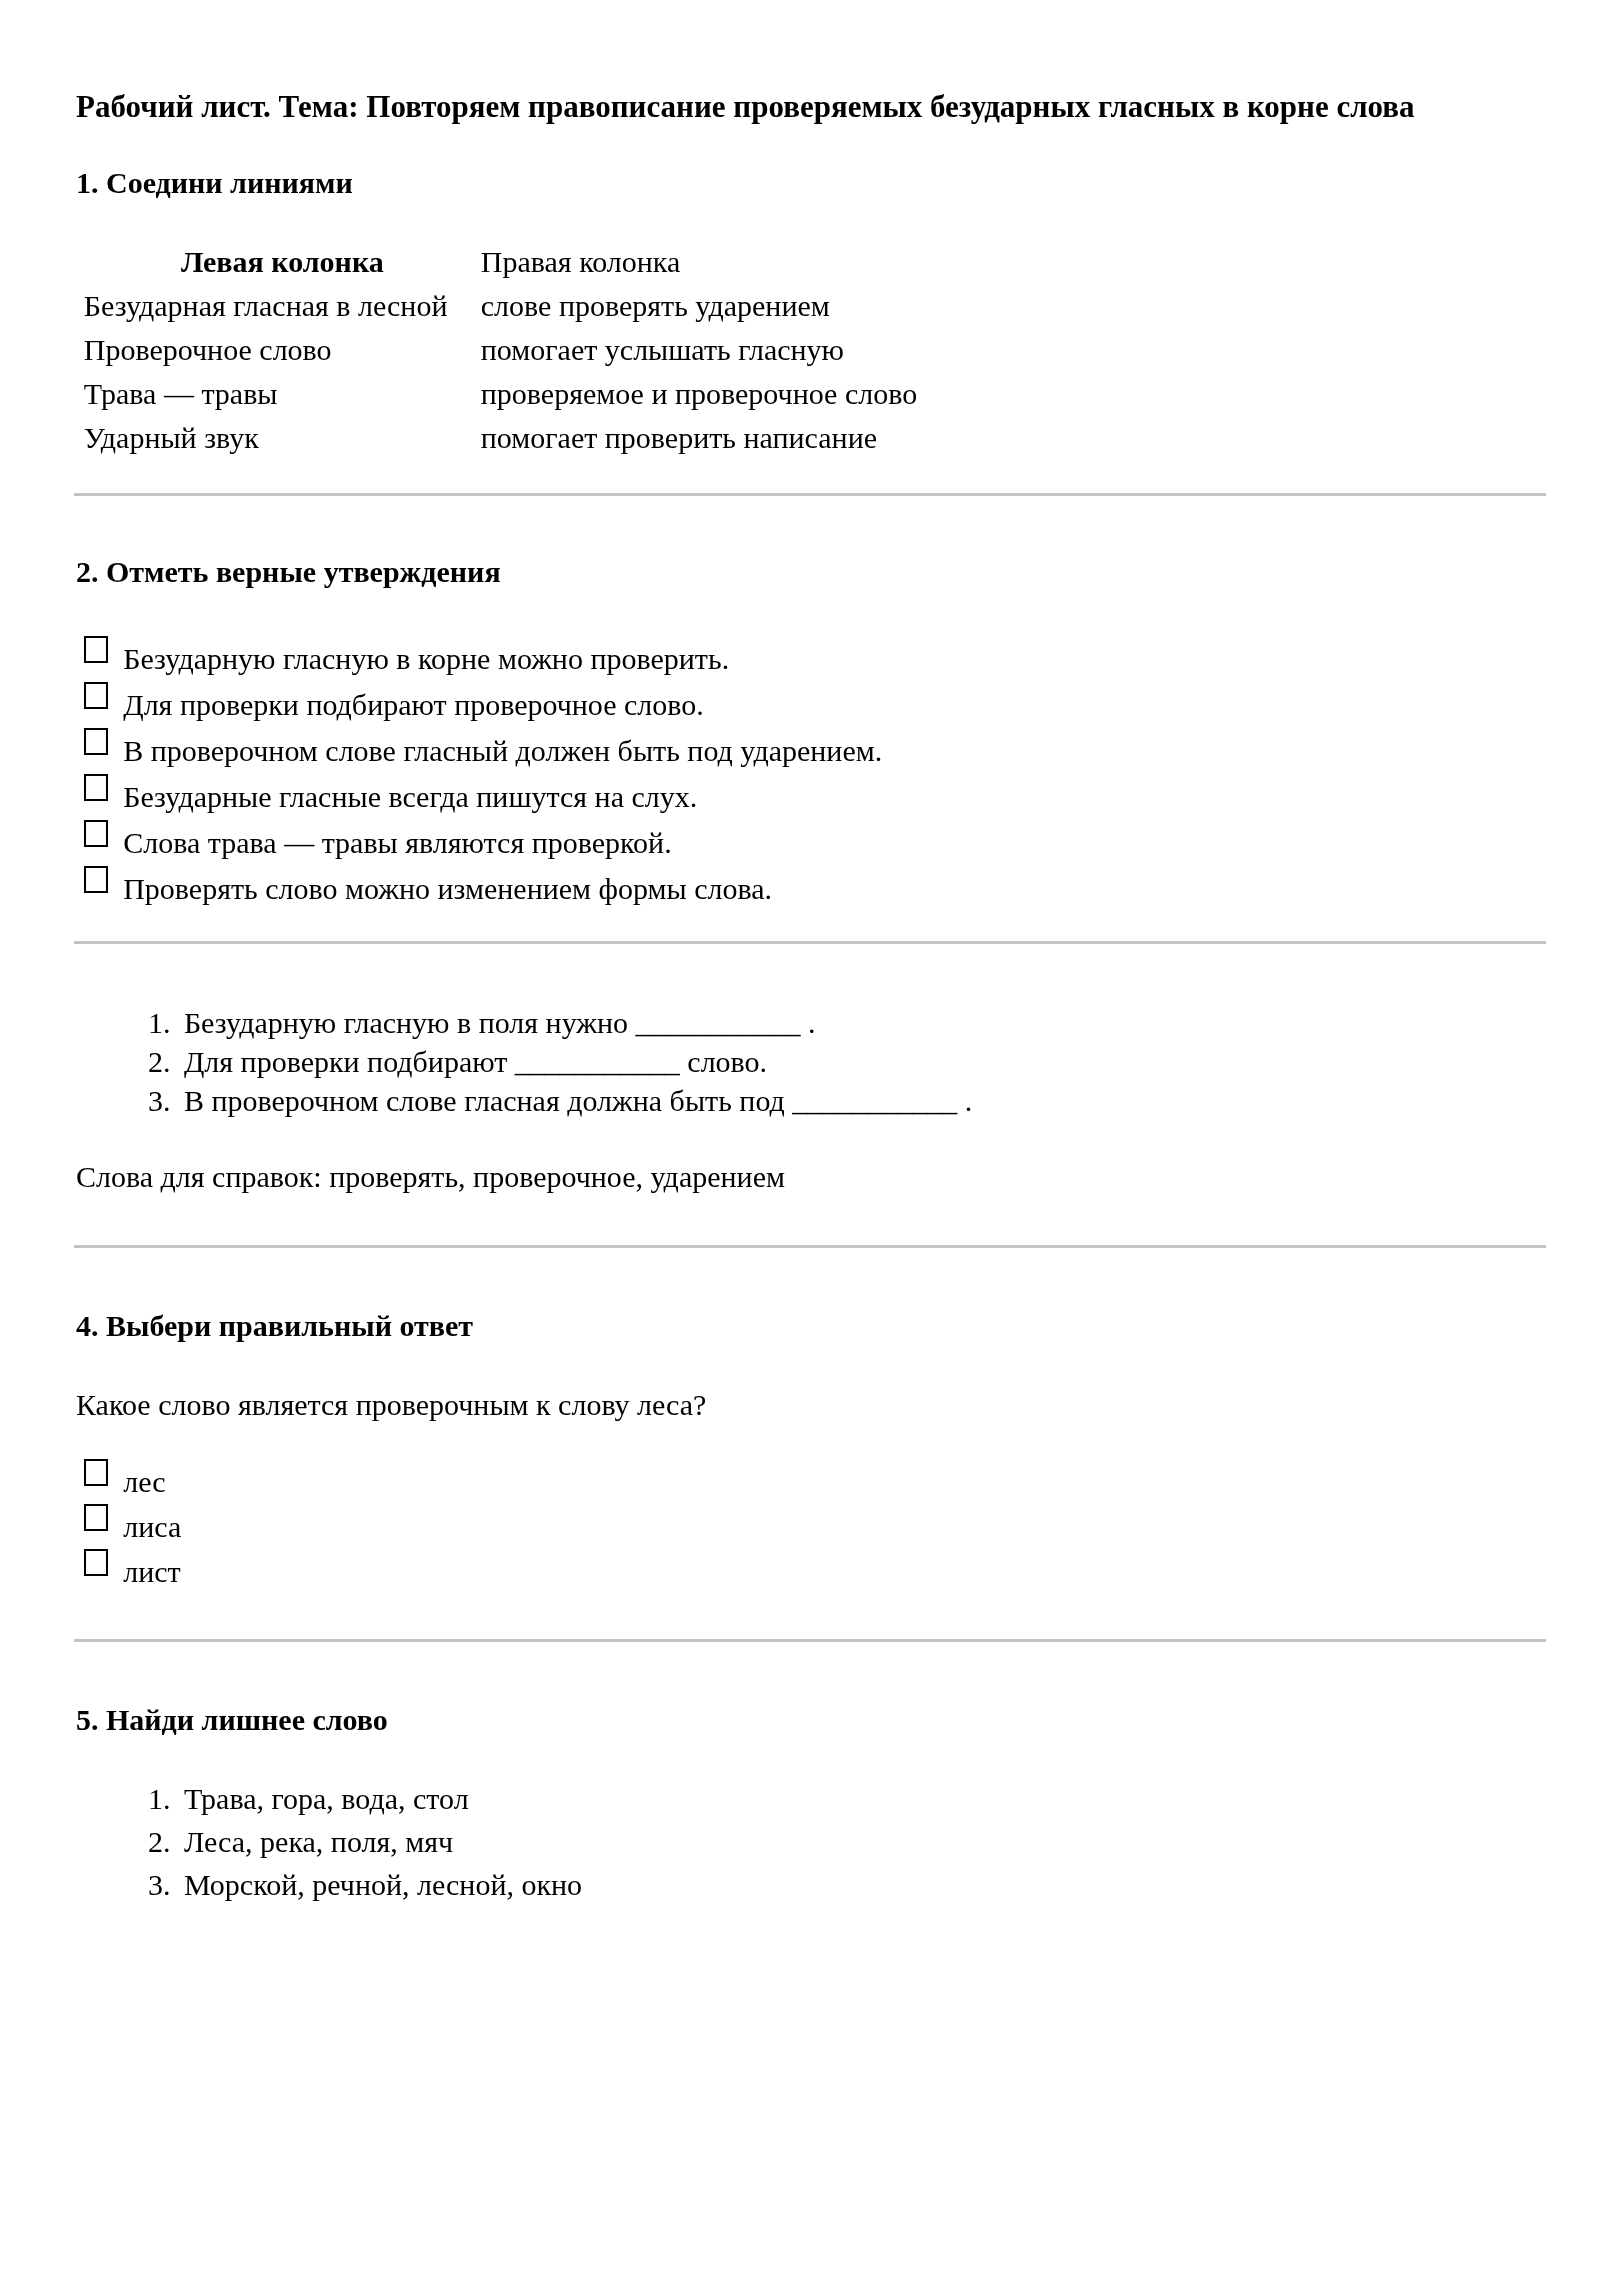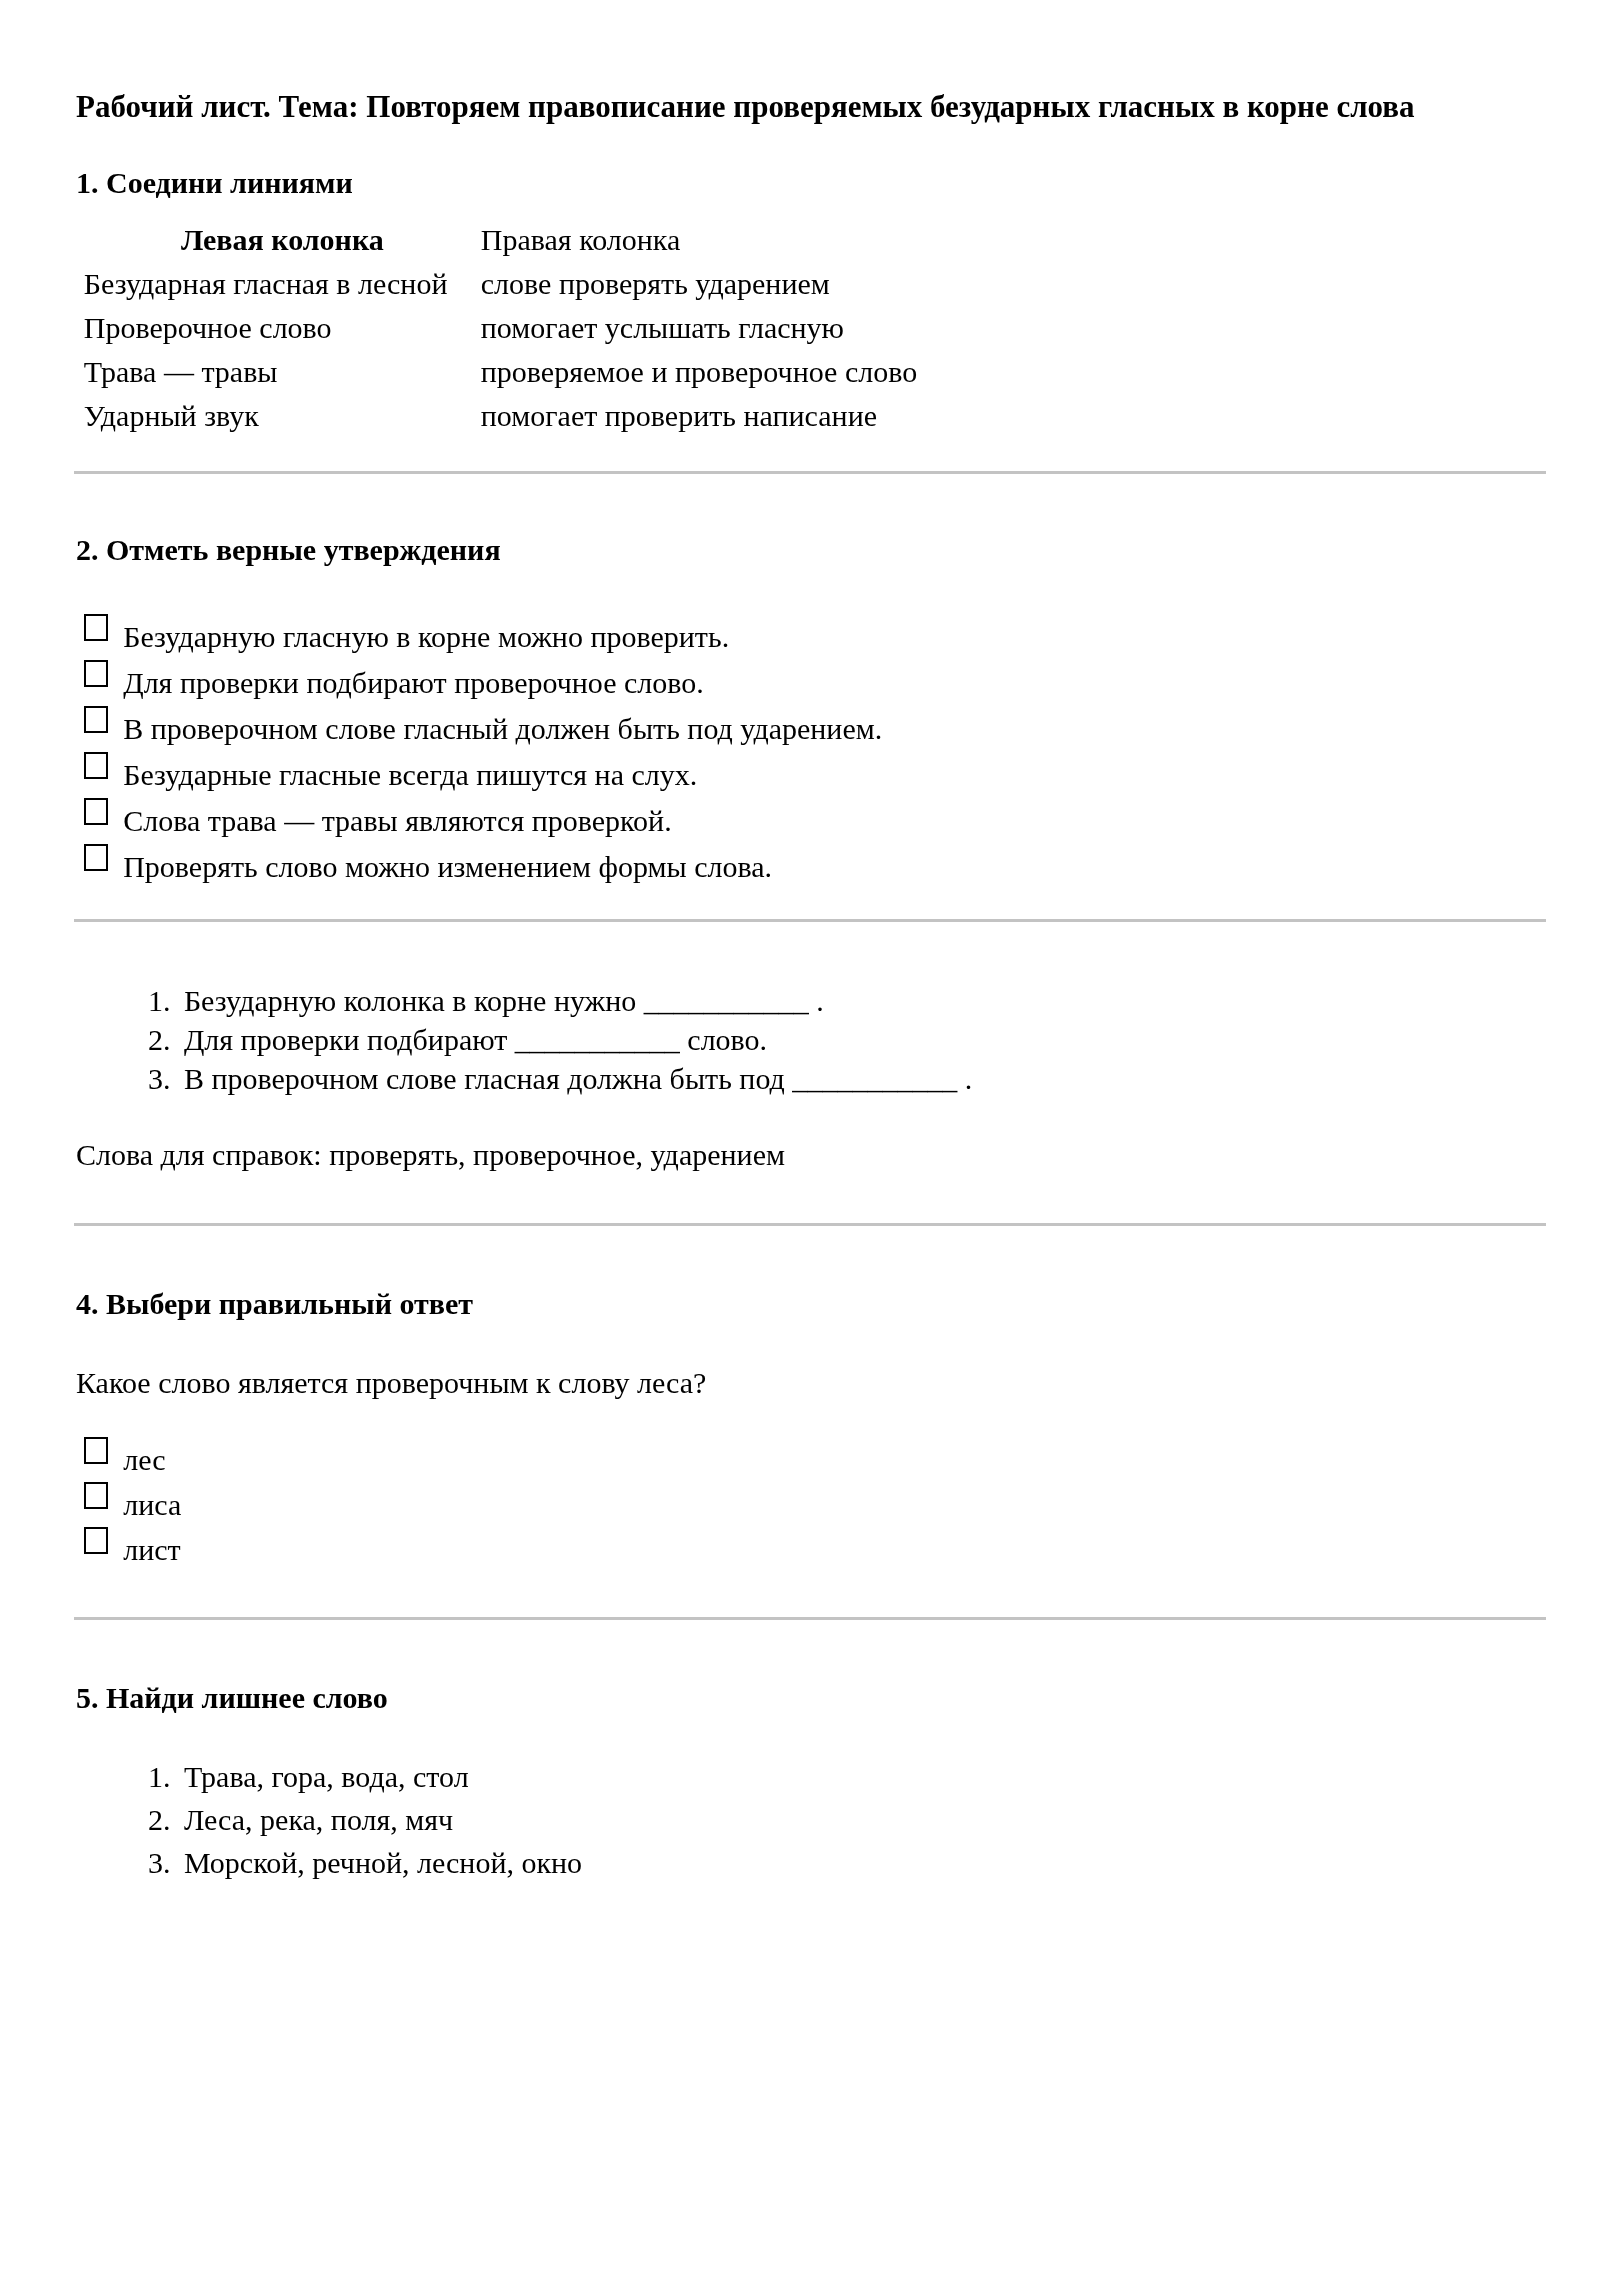--- a/index.html
+++ b/index.html
@@ -25,21 +25,21 @@
     font-weight: bold;
     margin: 0 0 39px 0;
     line-height: 37px;
   }
   .section-heading {
     font-size: 30px;
     font-weight: bold;
     margin: 0;
     line-height: 37px;
   }
-  .h-s1 { margin-bottom: 17px; }
+  .h-s1 { margin-bottom: 39px; }
   
   .match-table {
     margin-left: 7.8px;
     margin-bottom: 31px;
   }
   .match-row {
     display: flex;
     line-height: 44px;
   }
   .match-row .cell-left { width: 397px; flex: none; }
@@ -167,21 +167,21 @@
     <div class="check-row">
       <span class="checkbox"></span>
       <span>Проверять слово можно изменением формы слова.</span>
     </div>
   </div>
 
   <div class="divider div-2"></div>
 
 
   <ol class="num-list">
-    <li>Безударную колонка в корне нужно ___________ .</li>
+    <li>Безударную гласную в поля нужно ___________ .</li>
     <li>Для проверки подбирают ___________ слово.</li>
     <li>В проверочном слове гласная должна быть под ___________ .</li>
   </ol>
 
   <p class="hint-line"><span>Слова для справок: </span><strong>проверять, проверочное, ударением</strong></p>
 
   <div class="divider div-3"></div>
 
   <h2 class="section-heading">4. Выбери правильный ответ</h2>
 

